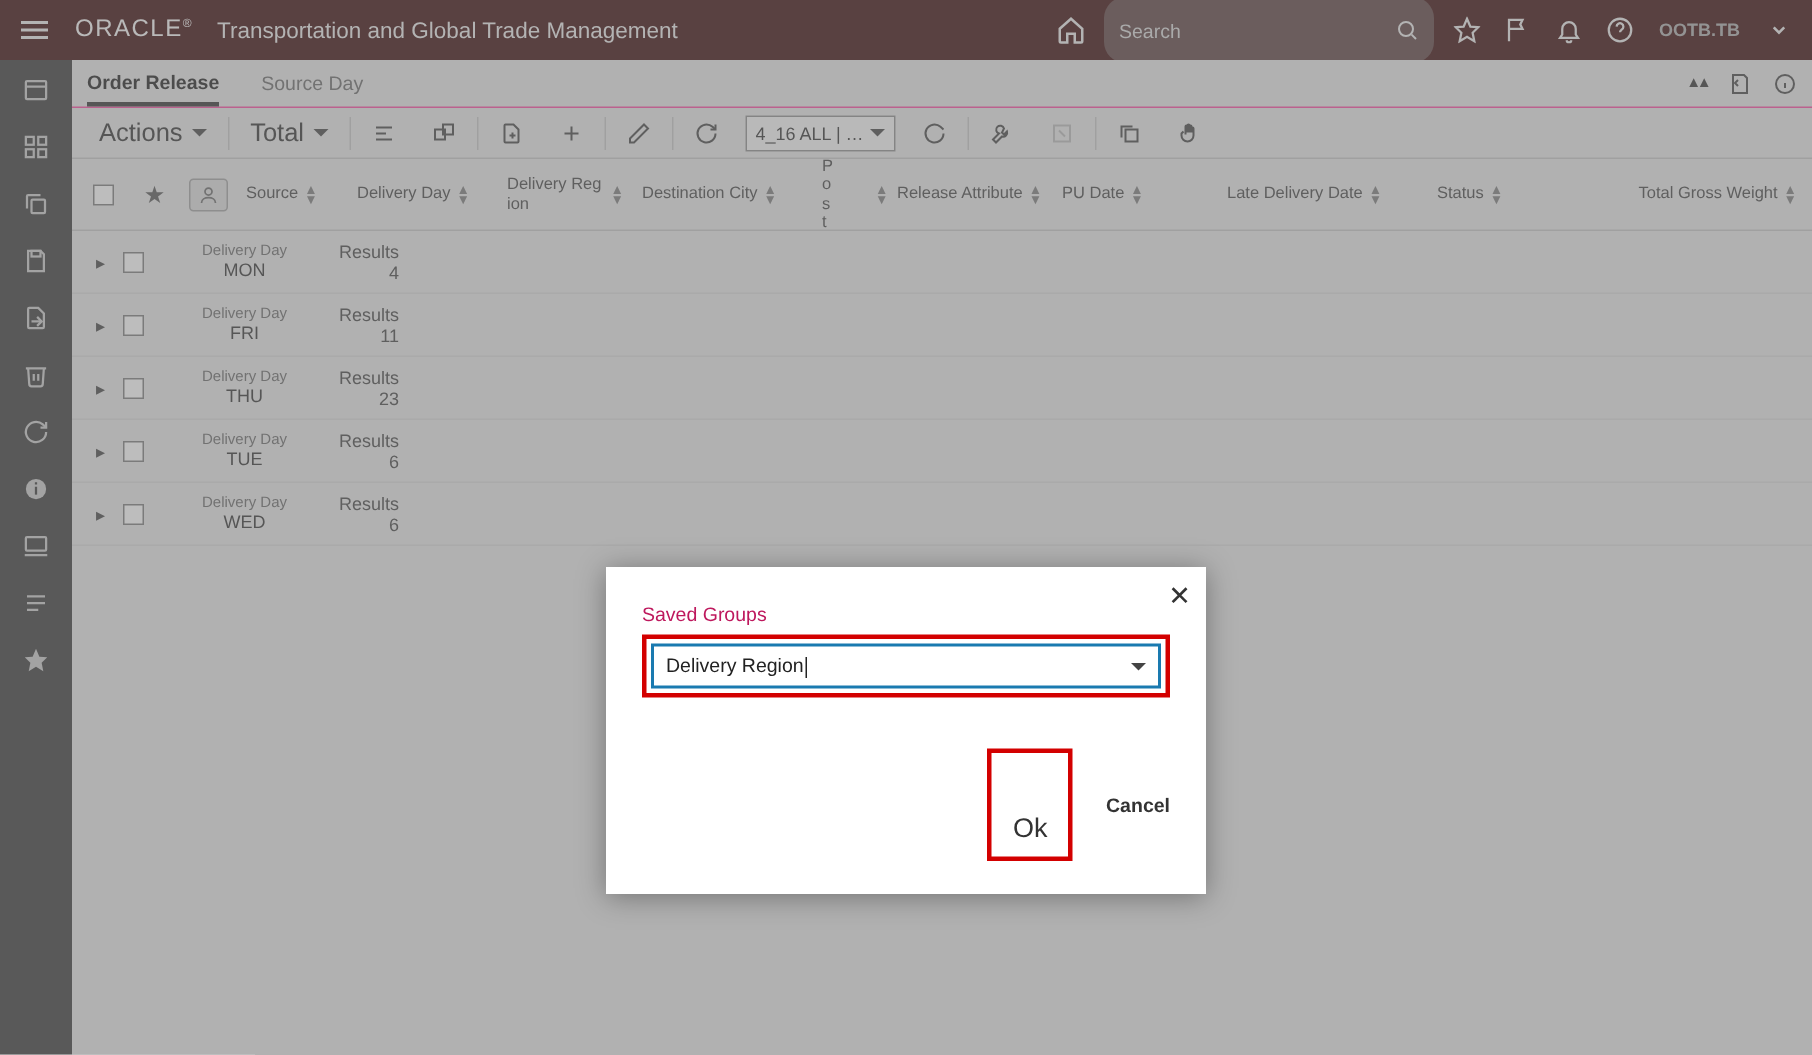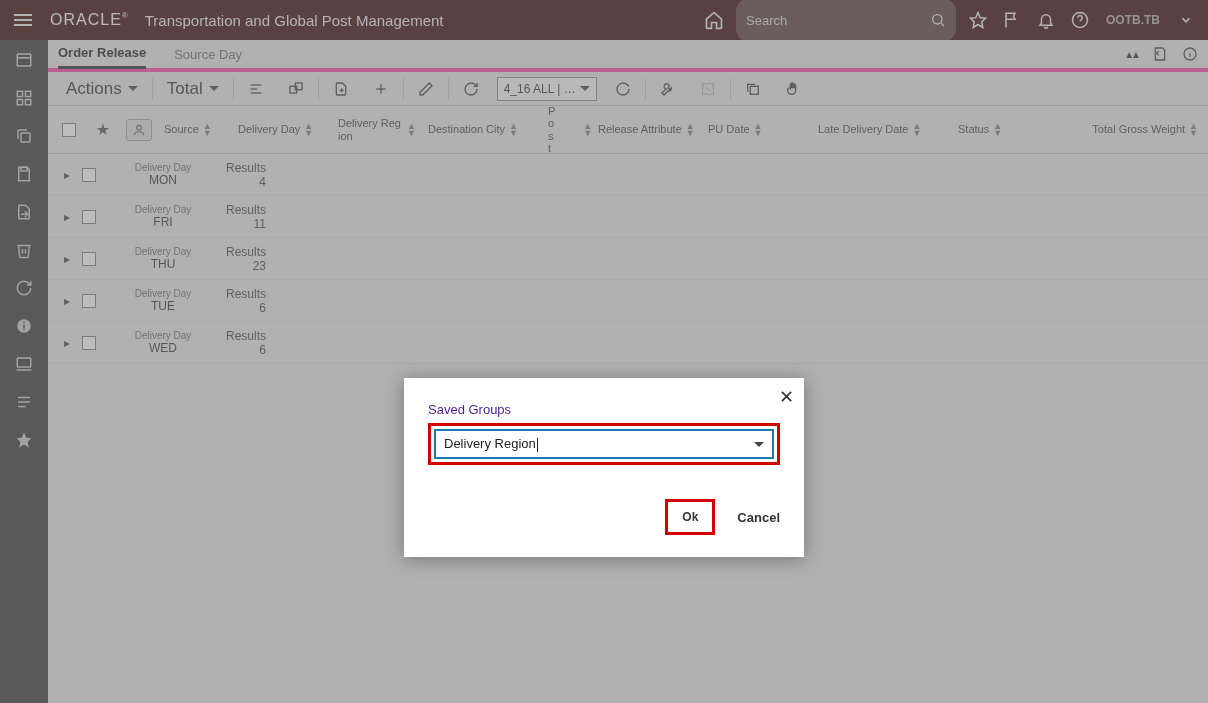--- a/index.html
+++ b/index.html
@@ -48,21 +48,21 @@
   }
   .sidebar .side-icon { width:20px; height:20px; color:#bfbfbf; cursor:pointer; display:flex; align-items:center; justify-content:center; }
 
   
   .main {
     position:absolute; top:40px; left:48px; right:0; bottom:0;
     background:#d9d9d9;
   }
   .tabs-row {
     height:32px; display:flex; align-items:center; padding:0 10px;
-    border-bottom:4px solid #ec4899; gap:28px; position:relative;
+    border-bottom:1px solid #ec4899; gap:28px; position:relative;
   }
   .tab { font-size:13px; color:#666; cursor:pointer; padding:6px 0; }
   .tab.active { color:#222; font-weight:600; border-bottom:3px solid #333; }
   .tabs-right-icons { position:absolute; right:10px; display:flex; gap:14px; align-items:center; }
 
   .toolbar-row {
     height:34px; display:flex; align-items:center; border-bottom:1px solid #bbb;
     padding:0 6px; gap:0;
   }
   .tb-btn { padding:0 12px; height:34px; display:flex; align-items:center; gap:6px; cursor:pointer; font-size:17px; color:#333; }
@@ -104,51 +104,51 @@
   
   .overlay {
     position:absolute; inset:0; background:rgba(128,128,128,0.45);
   }
   .dialog {
     position:absolute; width:400px; background:#fff;
     left:404px; top:378px; box-shadow:0 2px 18px rgba(0,0,0,0.35);
     padding:24px 24px 22px 24px;
   }
   .dialog .close-x { position:absolute; top:8px; right:10px; font-size:18px; cursor:pointer; }
-  .dialog-label { font-size:13px; color:#4c1d95; margin-bottom:6px; }
+  .dialog-label { font-size:13px; color:#be185d; margin-bottom:6px; }
   .combo-wrap {
     border:3px solid #d30000; padding:3px;
   }
   .combo {
     border:2px solid #1a7ab0; height:30px; display:flex; align-items:center;
     padding:0 8px; position:relative; cursor:text;
   }
   .combo-text { font-size:13px; color:#222; }
   .combo-text::after { content:""; display:inline-block; width:1px; height:14px; background:#222; margin-left:1px; vertical-align:middle; }
   .combo .dd-caret { position:absolute; right:8px; cursor:pointer; }
   .dialog-actions { display:flex; justify-content:flex-end; align-items:center; gap:22px; margin-top:34px; }
   .ok-wrap { border:3px solid #d30000; padding:4px 4px; }
-  .ok-btn { font-size:12px; font-weight:700; cursor:pointer; padding:4px 10px; }
+  .ok-btn { font-size:18px; font-weight:400; cursor:pointer; padding:4px 10px;margin-top:32px; }
   .cancel-btn { font-size:13px; font-weight:600; cursor:pointer; }
 
   .dd-caret { width:0; height:0; border-left:5px solid transparent; border-right:5px solid transparent; border-top:5px solid #444; display:inline-block; }
   svg { display:block; }
   .collapse-caret { font-size:10px; letter-spacing:-3px; cursor:pointer; }
 </style>
 </head>
 <body>
 
 <div class="topbar">
   <div class="hamburger">
     <span></span>
       <span></span>
       <span></span>
   </div>
   <span class="brand"><span>ORACLE</span><sup>®</sup></span>
-  <span class="app-title">Transportation and Global Post Management</span>
+  <span class="app-title">Transportation and Global Trade Management</span>
   <div class="spacer"></div>
   <div class="top-icon">
     <svg width="20" height="20" viewBox="0 0 24 24" fill="none" stroke="currentColor" stroke-width="2">
         <path d="M3 11l9-8 9 8v10a1 1 0 0 1-1 1h-5v-7h-6v7H4a1 1 0 0 1-1-1z"></path>
       </svg>
   </div>
   <div class="search-wrap">
     <input placeholder="Search" style="">
     <svg width="16" height="16" viewBox="0 0 24 24" fill="none" stroke="currentColor" stroke-width="2">
         <circle cx="11" cy="11" r="7"></circle>

